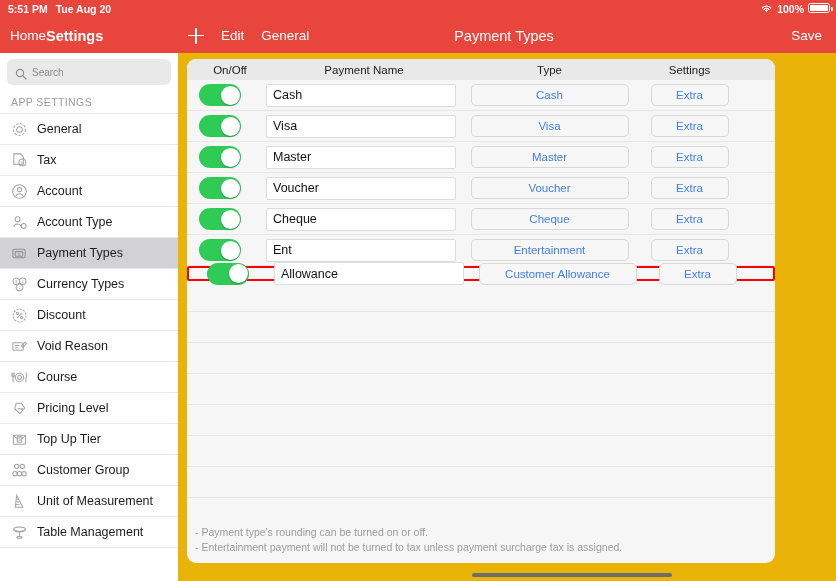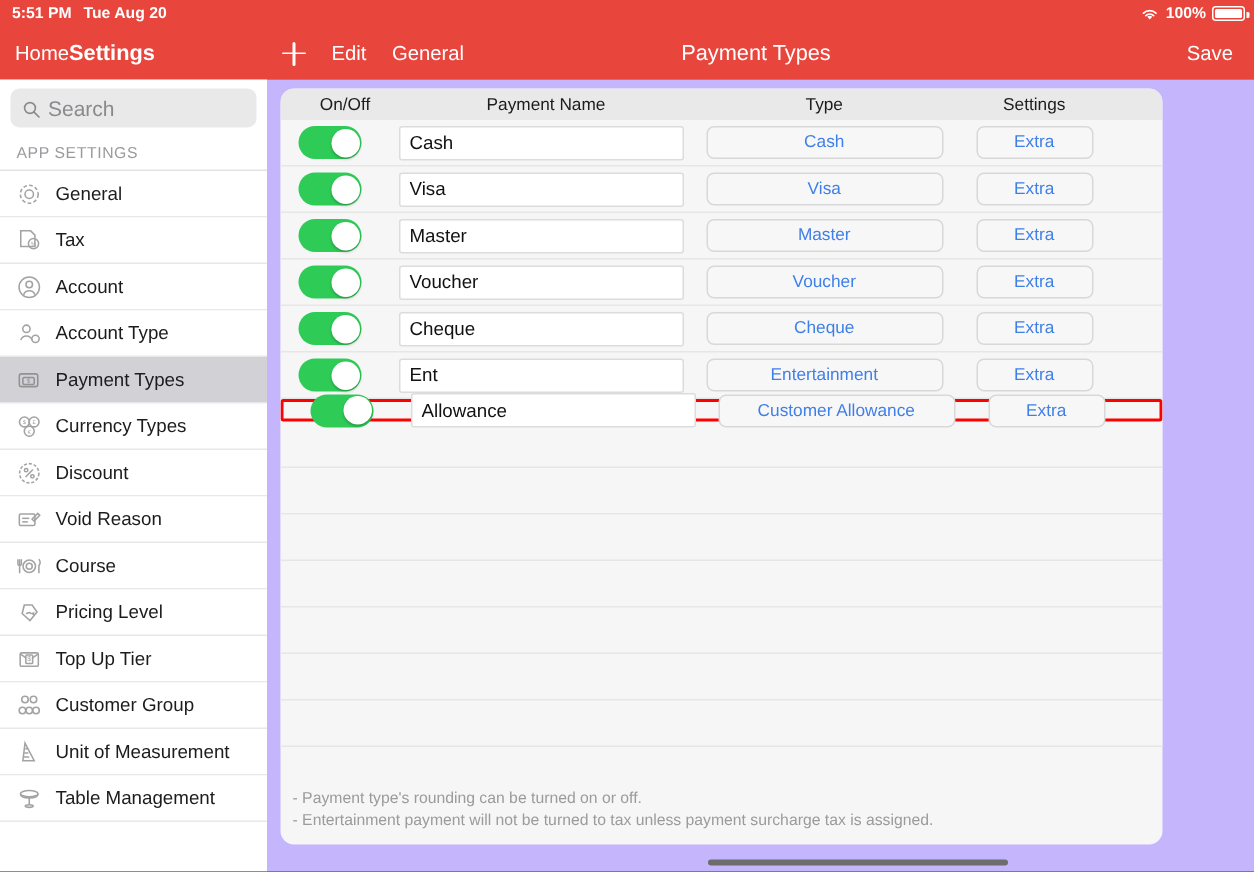--- a/index.html
+++ b/index.html
@@ -12,21 +12,21 @@
   #app { position: relative; width: 836px; height: 581px; }
 
   
   .statusbar {
     position: absolute; left: 0; top: 0; width: 836px; height: 18px;
     background: #e8453c; color: #fff;
     font-size: 10.5px; font-weight: bold;
     display: flex; align-items: center;
   }
   .sb-left { position: absolute; left: 8px; display: flex; gap: 8px; align-items: center; }
-  .sb-right { position: absolute; right: 6px; display: flex; gap: 4px; align-items: center; }
+  .sb-right { position: absolute; right: 6px; display: flex; gap: 4px; align-items: flex-start; }
   .wifi-ico { display: inline-block; width: 13px; height: 11px; }
   .batt {
     display: inline-block; width: 22px; height: 10px;
     border: 1.3px solid #fff; border-radius: 2.5px; position: relative;
     padding: 1px;
   }
   .batt::after {
     content: ""; position: absolute; right: -3.5px; top: 3px;
     width: 2px; height: 4px; background: #fff; border-radius: 0 1px 1px 0;
   }
@@ -65,38 +65,38 @@
   .sidebar {
     position: absolute; left: 0; top: 53px; width: 178px; height: 528px;
     background: #ffffff; overflow: hidden;
   }
   .search-wrap { padding: 6px 7px 6px 7px; background: #fff; }
   .search-box {
     height: 26px; background: #e9e9ea; border-radius: 6px;
     display: flex; align-items: center; gap: 5px; padding: 0 8px;
   }
   .search-box .mag { width: 12px; height: 12px; flex: 0 0 auto; }
-  .search-box .ph { color: #8a8a8e; font-size: 14px; }
+  .search-box .ph { color: #8a8a8e; font-size: 10px; }
   .sb-section {
     padding: 5px 0 5px 11px; font-size: 10.5px; color: #9a9a9e;
     letter-spacing: 0.4px; border-bottom: 1px solid #e3e3e5;
   }
   .sb-item {
     height: 31px; display: flex; align-items: center; gap: 9px;
     padding-left: 11px; border-bottom: 1px solid #e8e8ea;
     font-size: 12.5px; color: #1c1c1e; background: #fff;
   }
   .sb-item.active { background: #d2d2d6; }
   .sb-ico { width: 17px; height: 17px; flex: 0 0 auto; opacity: .62; }
   .sb-ico svg { display: block; }
 
   
   .frame {
     position: absolute; left: 178px; top: 53px; width: 658px; height: 528px;
-    background: #c4b5fd;
+    background: #eab308;
   }
   .panel {
     position: absolute; left: 9px; top: 6px; width: 588px; height: 504px;
     background: #f6f6f6; border-radius: 9px; overflow: hidden;
   }
   .scroll-track {
     position: absolute; left: 9px; bottom: 4px; width: 588px; height: 5px;
   }
   .scroll-thumb {
     position: absolute; left: 285px; top: 1px; width: 200px; height: 3.5px;

